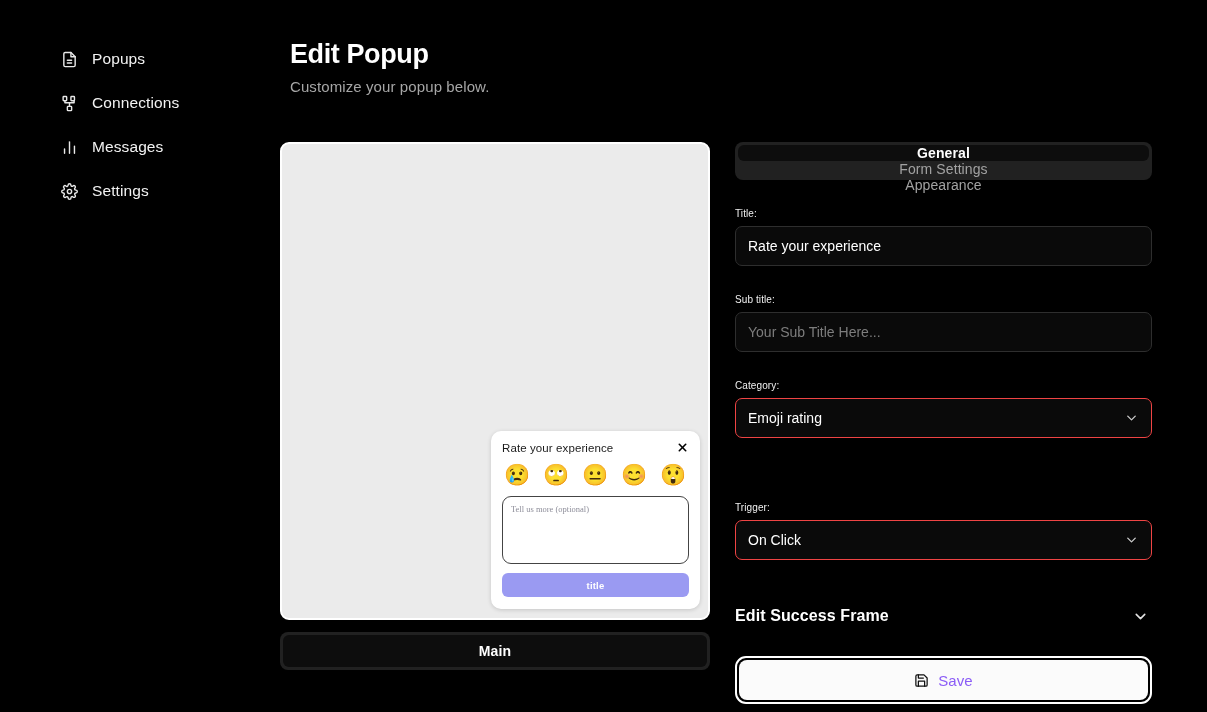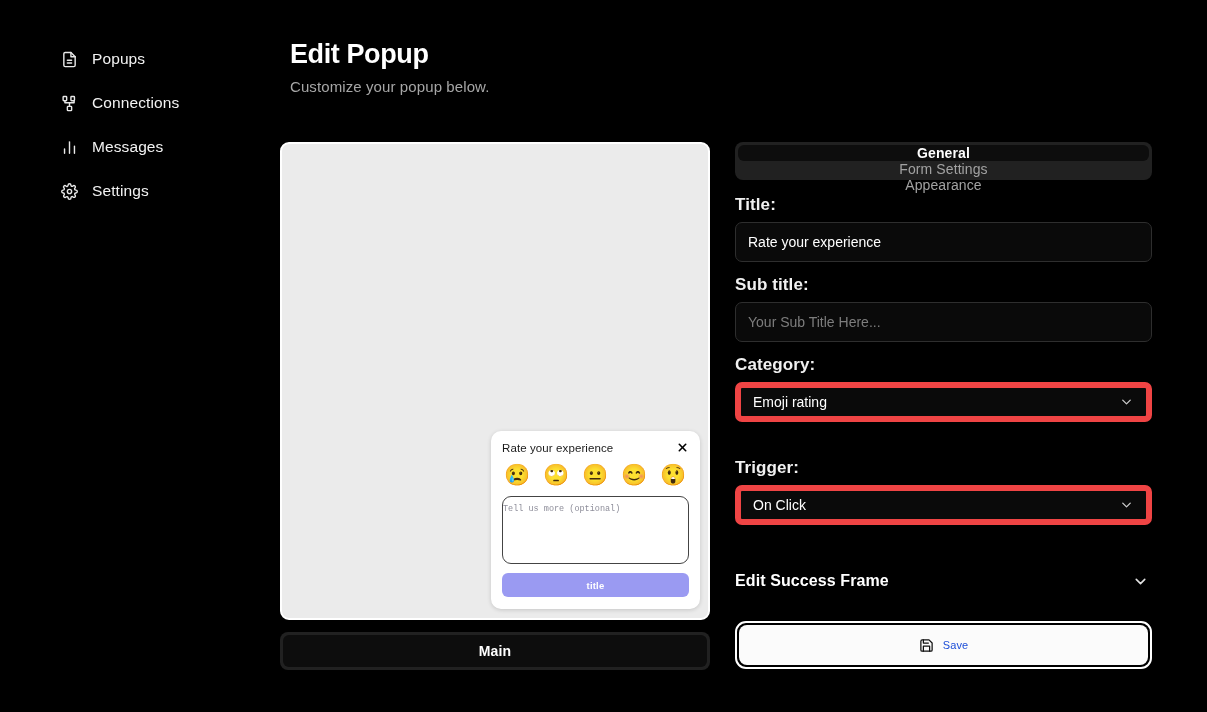--- a/index.html
+++ b/index.html
@@ -137,22 +137,22 @@
     line-height: 1;
     cursor: pointer;
     user-select: none;
   }
   .popup-textarea {
     width: 100%;
     height: 68px;
     background: #ffffff;
     border: 1px solid #444444;
     border-radius: 9px;
-    padding: 7px 0;
-    font-family: Liberation Mono, monospace;
+    padding: 7px 8px;
+    font-family: Liberation Serif, serif;
     font-size: 8.5px;
     color: #888888;
     resize: none;
     outline: none;
     display: block;
   }
   .popup-textarea::placeholder { color: #8e8e9a; }
   .popup-submit {
     margin-top: 9px;
     width: 100%;
@@ -222,25 +222,26 @@
     cursor: pointer;
     letter-spacing: 0.1px;
   }
   .seg-tab.active {
     background: #0d0d0d;
     color: #ffffff;
     font-weight: bold;
   }
 
   .field-label {
-    font-size: 17px;
+    font-size: 10px;
     color: #f0f0f0;
-    font-weight: bold;
+    font-weight: normal;
     margin-bottom: 7px;
     letter-spacing: 0.1px;
+    margin-top: 28px;
   }
   .field-input {
     width: 417px;
     height: 40px;
     background: #0a0a0a;
     border: 1px solid #2e2e2e;
     border-radius: 7px;
     padding: 0 12px;
     color: #ffffff;
     font-family: "Liberation Sans", sans-serif;
@@ -249,21 +250,21 @@
     display: block;
   }
   .field-input::placeholder { color: #7d7d7d; }
   .field-group { margin-bottom: 13px; }
 
   .select-box {
     position: relative;
     width: 417px;
     height: 40px;
     background: #0a0a0a;
-    border: 6px solid #ef4444;
+    border: 1px solid #ef4444;
     border-radius: 7px;
     display: flex;
     align-items: center;
     padding: 0 12px;
     cursor: pointer;
   }
   .select-value {
     font-size: 14px;
     color: #ffffff;
   }
@@ -313,22 +314,22 @@
     border: none;
     border-radius: 8px;
     display: flex;
     align-items: center;
     justify-content: center;
     gap: 9px;
     cursor: pointer;
     font-family: "Liberation Sans", sans-serif;
   }
   .save-label {
-    font-size: 11px;
-    color: #1d4ed8;
+    font-size: 15px;
+    color: #8b5cf6;
     letter-spacing: 0.1px;
   }
   .save-icon { color: #111111; display: flex; }
 </style>
 </head>
 <body>
 
 <div class="app">
 
   <nav class="sidebar">

